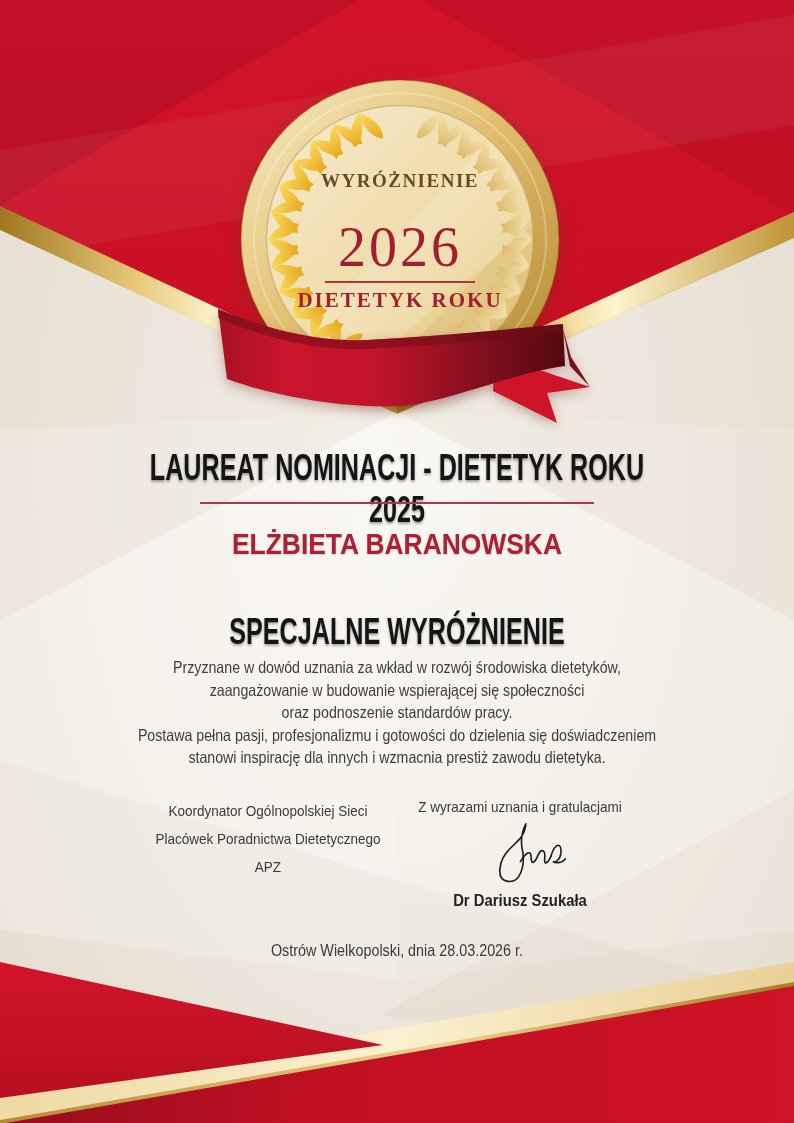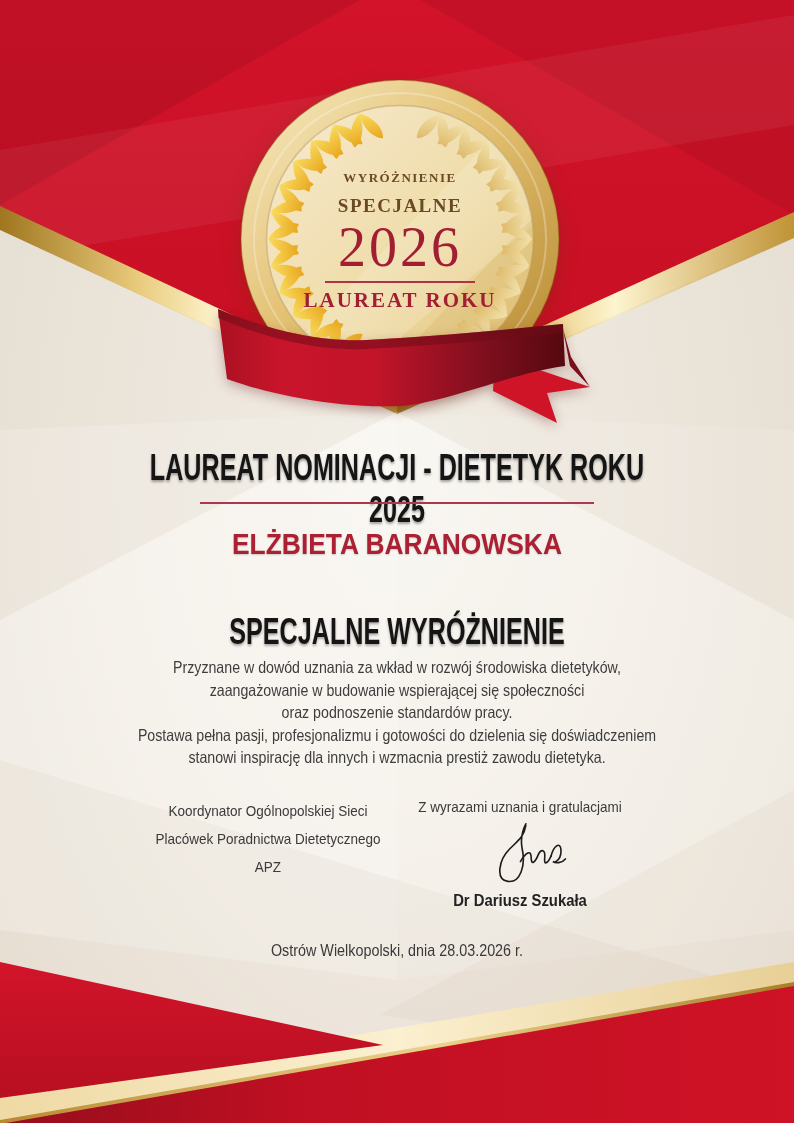--- a/index.html
+++ b/index.html
@@ -31,21 +31,21 @@
           color:#3a3a3a;transform:scaleX(.9);transform-origin:50% 50%;}
   .signcap{position:absolute;left:370px;width:300px;top:798px;text-align:center;font-size:15px;color:#3a3a3a;
            transform:scaleX(.9);transform-origin:50% 50%;}
   .signname{position:absolute;left:370px;width:300px;top:891px;text-align:center;font-size:16.5px;font-weight:700;
             color:#222;transform:scaleX(.9);transform-origin:50% 50%;}
   .date{top:941px;font-size:16.5px;color:#3a3a3a;transform:scaleX(.87);transform-origin:50% 50%;}
 
   
   .medal-text{position:absolute;left:230px;top:69px;width:340px;height:340px;text-align:center;
               font-family:"Liberation Serif", serif;}
-  .m-top{position:absolute;left:0;right:0;top:101px;font-size:13px;letter-spacing:1.5px;color:#6a4a25;font-weight:700;}
+  .m-top{position:absolute;left:0;right:0;top:101px;font-size:19px;letter-spacing:1.5px;color:#6a4a25;font-weight:700;}
   .m-top2{position:absolute;left:0;right:0;top:126px;font-size:19px;letter-spacing:1.5px;color:#6a4a25;font-weight:700;}
   .m-year{position:absolute;left:0;right:0;top:146px;font-size:56px;letter-spacing:3px;color:#a21f33;}
   .m-div{position:absolute;left:95px;top:212px;width:150px;height:1.5px;background:#b03344;}
   .m-bottom{position:absolute;left:0;right:0;top:219px;font-size:21px;letter-spacing:2px;color:#a21f33;font-weight:700;}
 
   svg{display:block;}
   .medal-svg{filter:drop-shadow(0 6px 9px rgba(110,50,10,.35));}
   .ribbon-svg{filter:drop-shadow(0 4px 6px rgba(90,10,10,.3));}
 </style>
 </head>
@@ -147,24 +147,23 @@
         <use href="#lp" transform="rotate(102,170,170)"></use>
       <use href="#lp" transform="rotate(114,170,170)"></use>
         <use href="#lp" transform="rotate(126,170,170)"></use>
       <use href="#lp" transform="rotate(138,170,170)"></use>
         <use href="#lp" transform="rotate(150,170,170)"></use>
     </g>
   </svg>
 
   <div class="medal-text">
     <div class="m-top">WYRÓŻNIENIE</div>
-    <div class="m-top2">SPECJALNE</div>
     <div class="m-year">2026</div>
     <div class="m-div"></div>
-    <div class="m-bottom">LAUREAT ROKU</div>
+    <div class="m-bottom">DIETETYK ROKU</div>
   </div>
 
   <svg class="abs ribbon-svg" style="left:195px;top:295px" width="410" height="150" viewBox="0 0 410 150">
     <defs>
       <linearGradient id="band" x1="0" y1="0" x2="1" y2="0">
         <stop offset="0" stop-color="#a91122"></stop>
           <stop offset=".18" stop-color="#c8152b"></stop>
         <stop offset=".45" stop-color="#c3142a"></stop>
           <stop offset=".78" stop-color="#7c0f1d"></stop>
         <stop offset="1" stop-color="#56080f"></stop>

